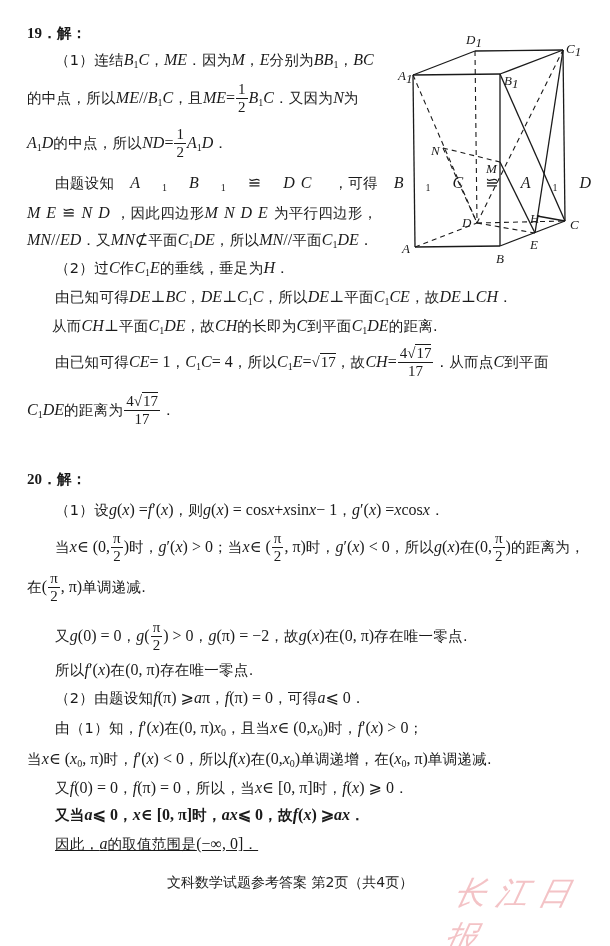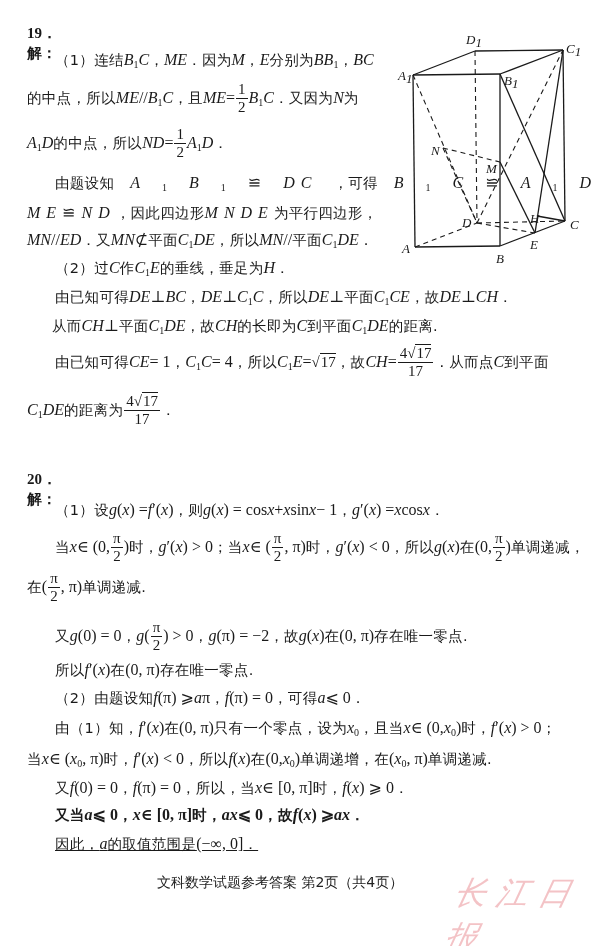--- a/index.html
+++ b/index.html
@@ -12,21 +12,21 @@
   .m { font-family:"Liberation Serif", "DejaVu Serif", serif; font-style:italic; font-size:16px; }
   .mr { font-family:"Liberation Serif", "DejaVu Serif", serif; font-style:normal; font-size:16px; }
   .sub { font-size:10px; position:relative; top:5px; font-style:normal; font-family:"Liberation Serif", serif; }
   .frac { display:inline-flex; flex-direction:column; align-items:center; vertical-align:middle;
           font-family:"Liberation Serif", serif; font-size:15px; margin:0 1px; line-height:17px; }
   .frac .num { border-bottom:1px solid #1a1a1a; padding:0 2px; }
   .frac .den { padding:0 2px; }
   .sqrt { font-family:"Liberation Serif", serif; font-style:normal; }
   .sqrt .rad { border-top:1px solid #1a1a1a; padding-left:1px; }
   .spaced { letter-spacing:6px; }
-  .head { font-family:"Liberation Serif", serif; font-size:15px; font-weight:bold;flex-direction:column; }
+  .head { font-family:"Liberation Serif", serif; font-size:15px; font-weight:bold; }
   .footer { font-family:"DejaVu Sans", sans-serif; font-size:14px; color:#222; }
   .watermark { position:absolute; left:450px; top:872px; font-family:"DejaVu Serif", serif;
                font-style:italic; font-size:32px; color:#f2b9bd; letter-spacing:10px; transform:skewX(-12deg); opacity:0.85; }
   svg.fig { position:absolute; left:390px; top:20px; }
   svg.fig text { font-family:"Liberation Serif", serif; font-style:italic; font-size:13px; fill:#1a1a1a; }
 </style>
 </head>
 <body>
 
 <div class="page">
@@ -338,21 +338,21 @@
         <span class="mr">(</span>
         <span class="m">x</span>
         <span class="mr">)</span>
         <span class="cjk"> 在 </span>
         <span class="mr">(0, </span>
         <span class="frac">
           <span class="num">π</span>
           <span class="den">2</span>
         </span>
         <span class="mr">)</span>
-        <span class="cjk"> 单调递减，</span>
+        <span class="cjk"> 的距离为，</span>
       </div>
       <div class="line" style="left: 27px; top: 577px;">
         <span class="cjk">在 </span>
         <span class="mr">(</span>
         <span class="frac">
           <span class="num">π</span>
           <span class="den">2</span>
         </span>
         <span class="mr">, π)</span>
         <span class="cjk"> 单调递减.</span>
@@ -406,21 +406,20 @@
         <span class="cjk">．</span>
       </div>
       <div class="line" style="left: 55px; top: 718px;">
         <span class="cjk">由（1）知，</span>
         <span class="m">f</span>
         <span class="mr">′(</span>
         <span class="m">x</span>
         <span class="mr">)</span>
         <span class="cjk"> 在 </span>
         <span class="mr">(0, π)</span>
-        <span class="cjk"> 只有一个零点，设为 </span>
         <span class="m">x</span>
         <span class="sub">0</span>
         <span class="cjk">，且当 </span>
         <span class="m">x</span>
         <span class="mr"> ∈ (0, </span>
         <span class="m">x</span>
         <span class="sub">0</span>
         <span class="mr">)</span>
         <span class="cjk"> 时，</span>
         <span class="m">f</span>
@@ -495,15 +494,15 @@
       </div>
       <div class="line" style="left: 55px; top: 834px; text-decoration: underline;">
         <span class="cjk">因此，</span>
         <span class="m">a</span>
         <span class="cjk"> 的取值范围是 </span>
         <span class="mr">(−∞, 0]</span>
         <span class="cjk">．</span>
       </div>
     </div>
 
-  <div class="line footer" style="left:157px;top:872px;">文科数学试题参考答案  第2页（共4页）</div>
+  <div class="line footer" style="left:167px;top:872px;">文科数学试题参考答案  第2页（共4页）</div>
   <div class="watermark">长江日报</div>
 </div>
 
 </body></html>

